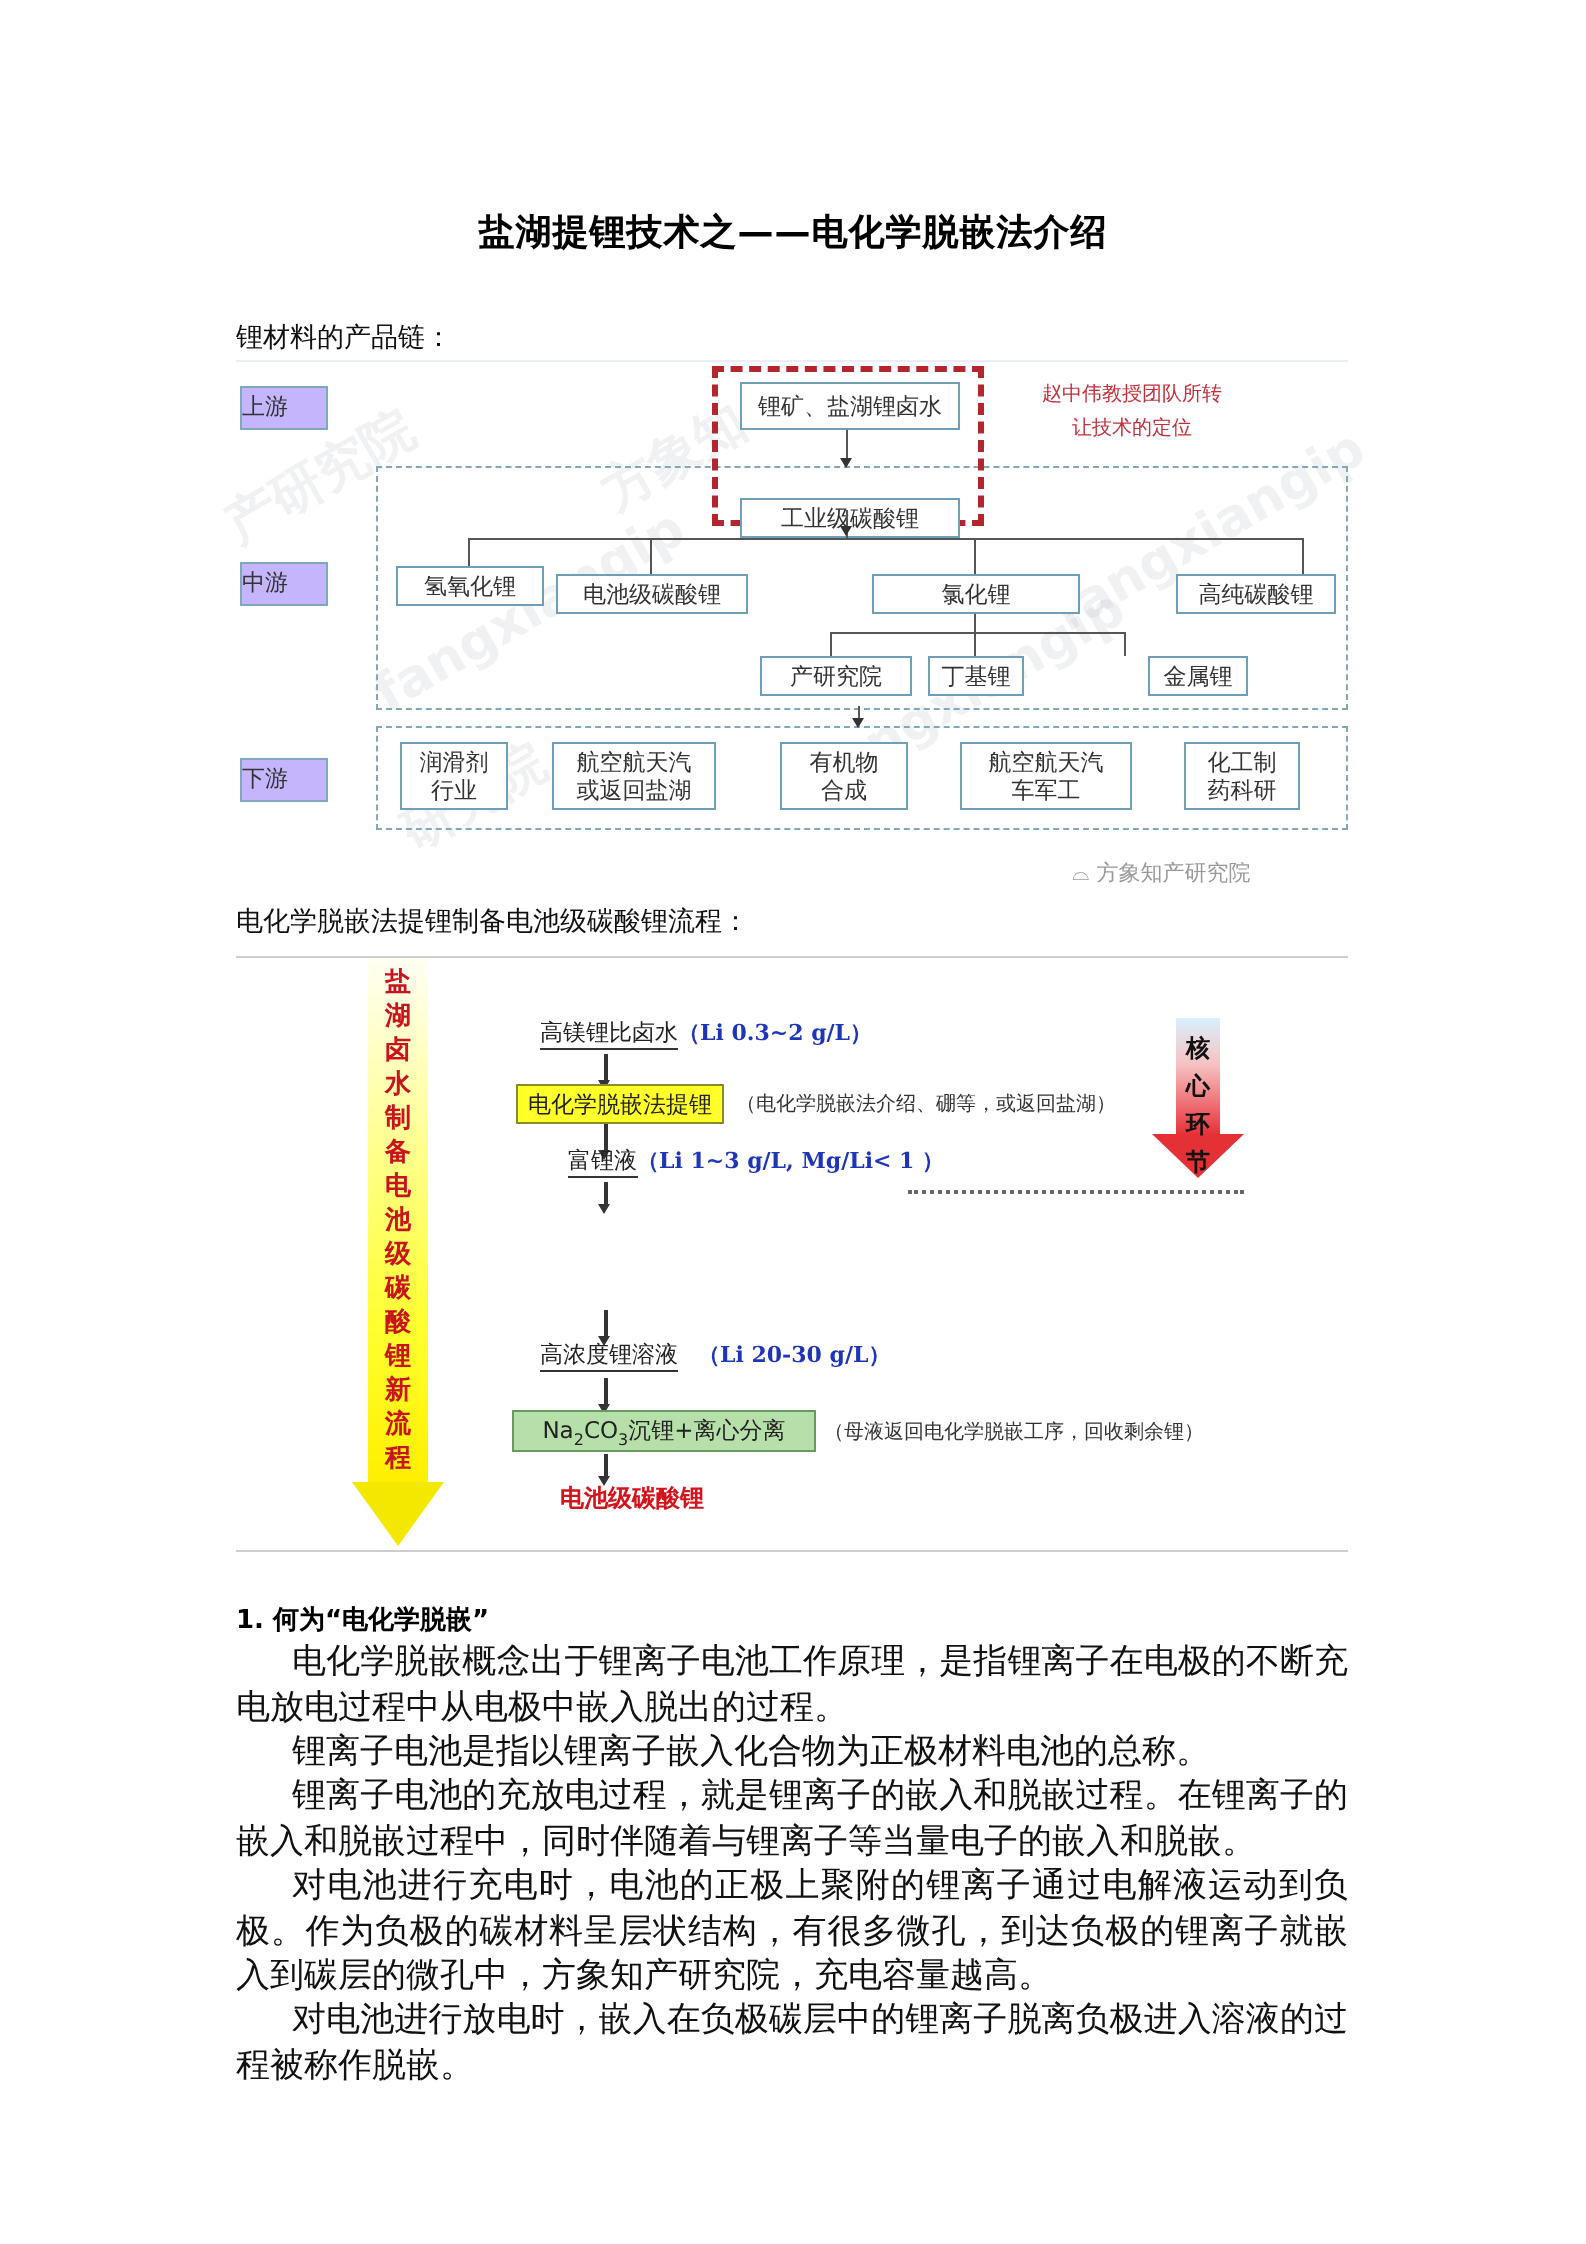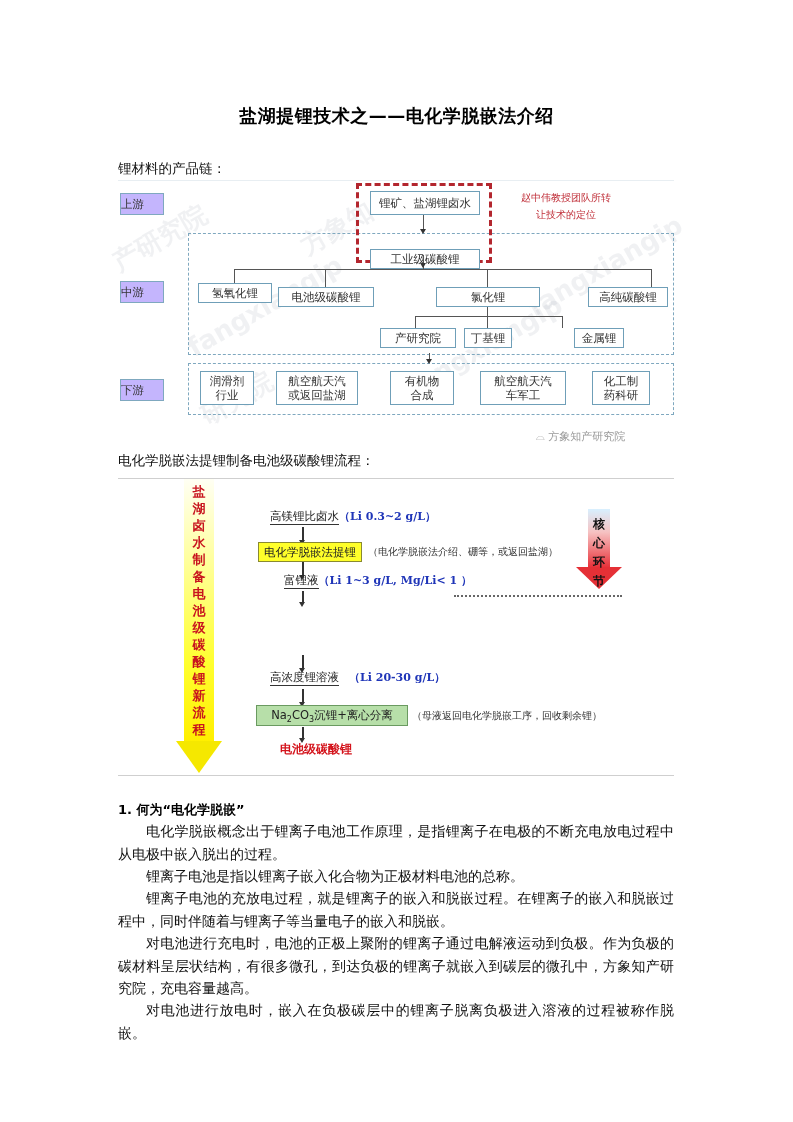--- a/index.html
+++ b/index.html
@@ -34,21 +34,21 @@
   .ybox { position:absolute; background:#ffff2a; border:1.5px solid #8a8a30; font-size:11.5px; color:#222; text-align:center; }
   .gbox { position:absolute; background:#b7dfa9; border:1.5px solid #6a9a60; font-size:11.5px; color:#222; text-align:center; line-height:19px; }
   .note { position:absolute; font-size:10px; color:#333; white-space:nowrap; }
   .varrow { position:absolute; width:1.5px; background:#333; }
   .varrow::after { content:""; position:absolute; left:-3px; bottom:-4px; border-left:3.5px solid transparent; border-right:3.5px solid transparent; border-top:5px solid #333; }
   .dots-line { position:absolute; border-top:2px dotted #666; }
   .final { position:absolute; color:#d4141c; font-weight:bold; font-size:12px; }
 
   
   .h1 { left:118px; top:801px; font-size:13px; font-weight:bold; }
-  .para { position:absolute; left:118px; width:556px; font-size:14px; line-height:22.5px; color:#111; text-align:justify; }
+  .para { position:absolute; left:118px; width:556px; font-size:17px; line-height:22.5px; color:#111; text-align:justify; }
   .indent { text-indent:28px; }
 </style>
 </head>
 <body>
 
 <div class="abs title">盐湖提锂技术之——电化学脱嵌法介绍</div>
 
 <div class="abs caption" style="top:160px;">锂材料的产品链：</div>
 
 <div class="abs fig1">

